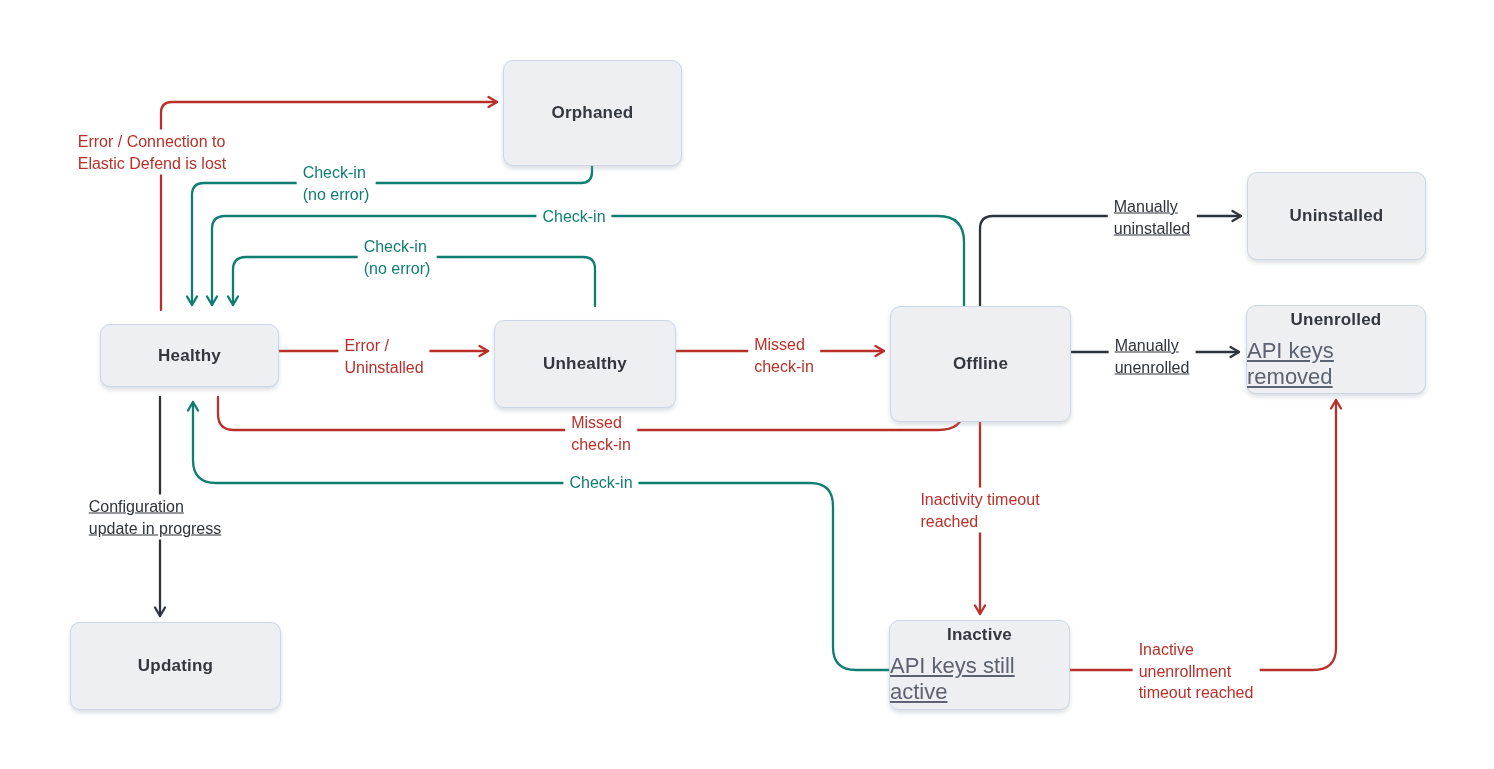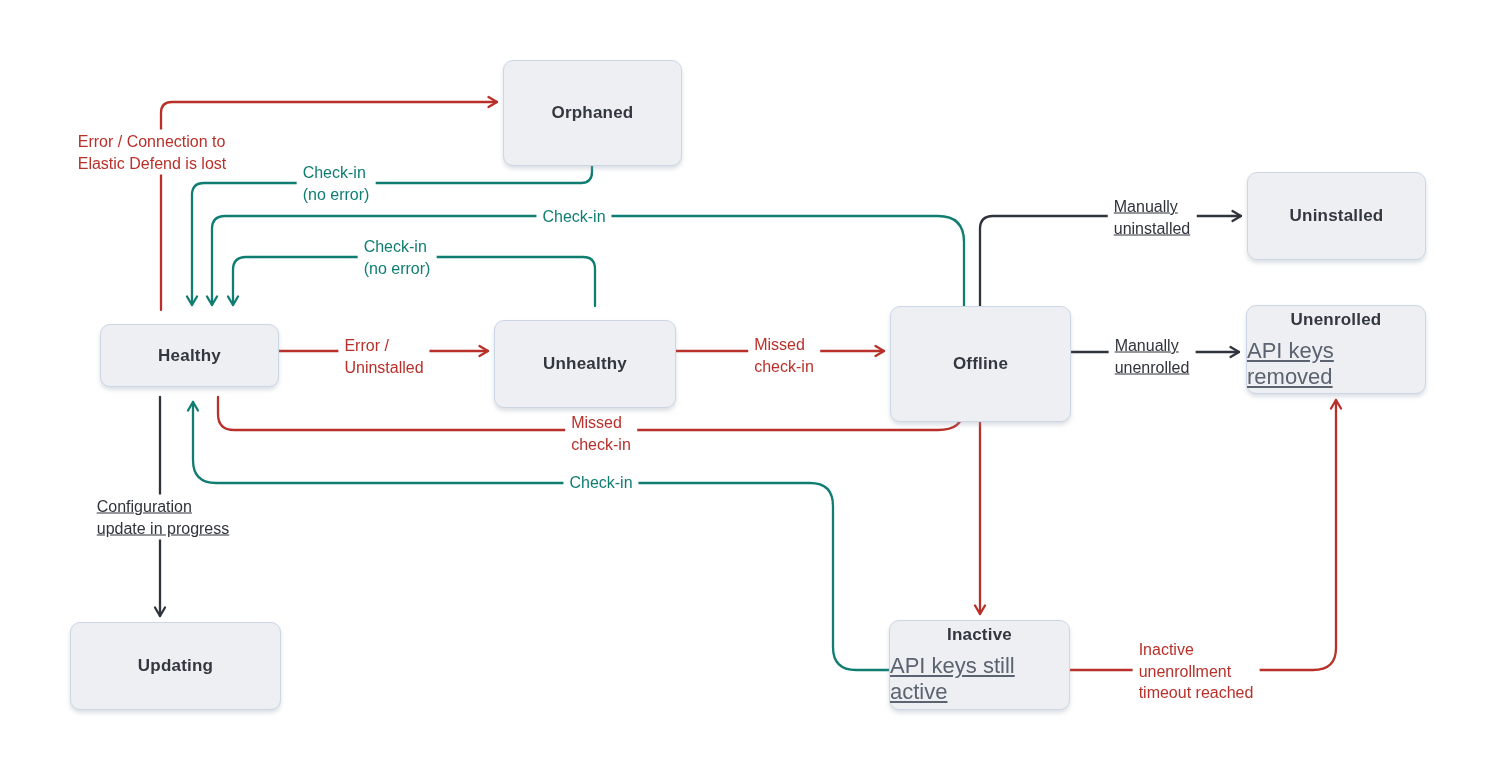--- a/index.html
+++ b/index.html
@@ -78,22 +78,24 @@
 Uninstalled</div>
   <div class="elabel error" style="left:784px;top:355px;">Missed
 check-in</div>
   <div class="elabel neutral" style="left:1152px;top:217px;">Manually
 uninstalled</div>
   <div class="elabel neutral" style="left:1152px;top:356px;">Manually
 unenrolled</div>
   <div class="elabel error" style="left:601px;top:433px;">Missed
 check-in</div>
   <div class="elabel success" style="left:601px;top:483px;">Check-in</div>
-  <div class="elabel neutral" style="left:155px;top:517px;margin-left:8px;">Configuration
+  <div class="elabel neutral" style="left:155px;top:517px;">Configuration
 update in progress</div>
+  <div class="elabel error" style="left:980px;top:510px;">Inactivity timeout
+reached</div>
   <div class="elabel error" style="left:1196px;top:671px;">Inactive
 unenrollment
 timeout reached</div>
 
   <div class="node" style="left:503px;top:60px;width:179px;height:106px;">
     <span class="node-title">Orphaned</span>
   </div>
 
   <div class="node" style="left:1247px;top:172px;width:179px;height:88px;">
     <span class="node-title">Uninstalled</span>

